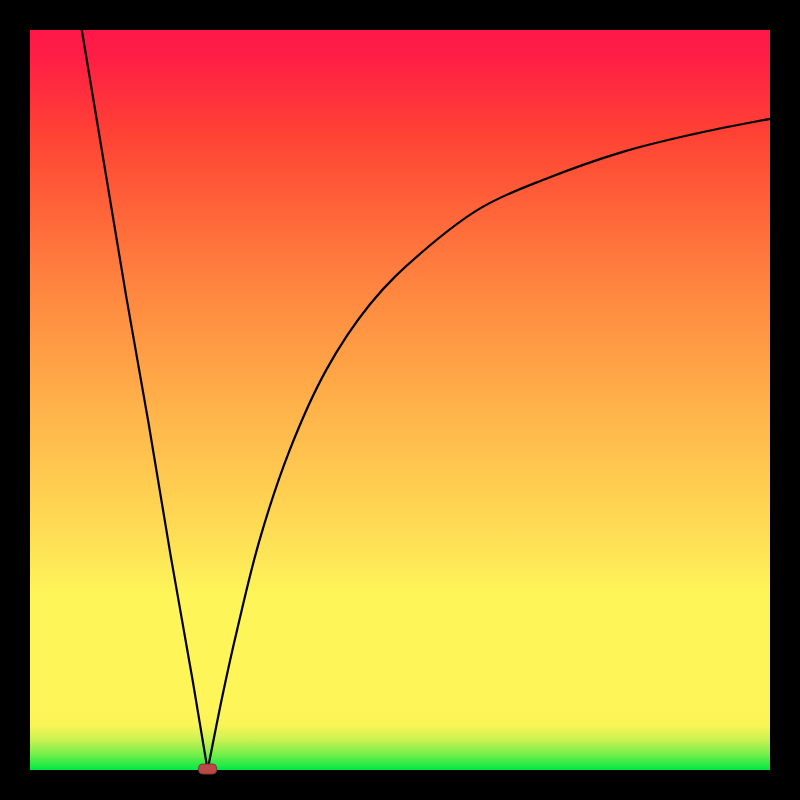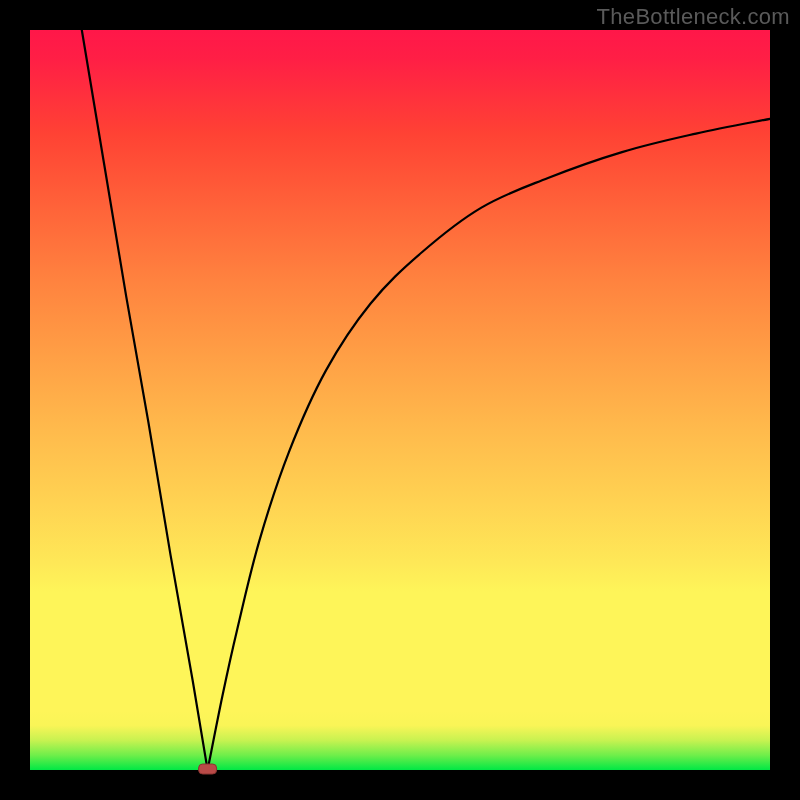--- a/index.html
+++ b/index.html
@@ -71,21 +71,20 @@
   .optimum {
     fill: #b94a48;
     stroke: #8b3431;
     stroke-width: 1;
   }
 </style>
 </head>
 <body>
 
 <div class="frame">
-  <div class="watermark">TheBottleneck.com</div>
 
   <div class="plot-area">
     <svg viewBox="0 0 740 740" preserveAspectRatio="none">
       <path id="curve-left" class="curve" d="M51.8 0.0 L74.0 133.2 L96.2 266.4 L118.4 392.2 L140.6 525.4 L162.8 651.2 L177.6 740.0"></path>
       <path id="curve-right" class="curve" d="M 177.6 740.0 C 180.3 726.7, 187.1 691.3, 192.4 666.0 C 197.7 640.7, 200.5 627.4, 207.2 599.4 C 213.9 571.4, 220.1 542.6, 229.4 510.6 C 238.7 478.6, 247.0 452.4, 259.0 421.8 C 271.0 391.2, 281.3 367.0, 296.0 340.4 C 310.7 313.8, 323.1 295.1, 340.4 273.8 C 357.7 252.5, 372.2 239.3, 392.2 222.0 C 412.2 204.7, 428.8 190.9, 451.4 177.6 C 474.0 164.3, 492.7 158.0, 518.0 148.0 C 543.3 138.0, 565.4 130.1, 592.0 122.1 C 618.6 114.1, 639.4 109.6, 666.0 103.6 C 692.6 97.6, 726.7 91.5, 740.0 88.8"></path>
       <rect id="optimum-dot" class="optimum" rx="4" ry="4" width="18" height="10" x="168.6" y="734.0"></rect>
     </svg>
   </div>
 </div>
 

